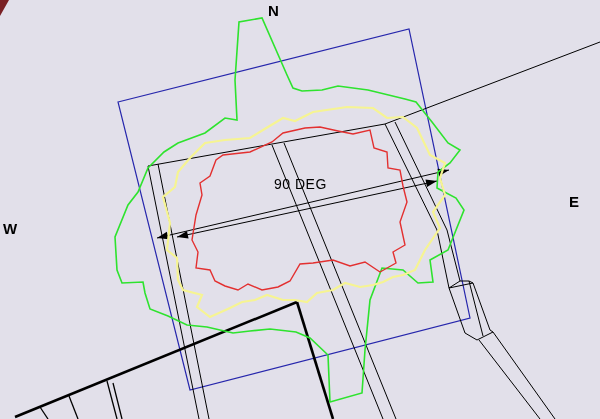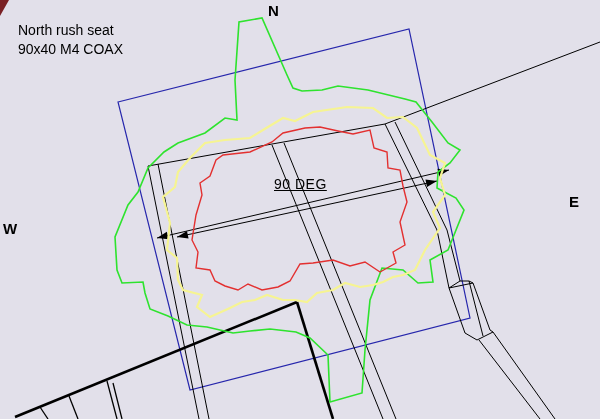--- a/index.html
+++ b/index.html
@@ -7,21 +7,21 @@
   #viewport {
     position:relative; width:600px; height:419px; overflow:hidden;
     background:#e2e0ea;
   }
   #drawing { position:absolute; left:0; top:0; }
   .lbl { position:absolute; color:#000; white-space:pre; }
   .lbl-title { left:18px; top:21px; font-size:14px; line-height:19px; }
   .lbl-n { left:268px; top:2px;  font-size:15px; font-weight:600; }
   .lbl-e { left:569px; top:193px; font-size:15px; font-weight:600; }
   .lbl-w { left:3px;  top:220px; font-size:15px; font-weight:600; }
-  .lbl-dim { left:274px; top:176px; font-size:14px; font-weight:500; letter-spacing:0.5px;text-decoration:underline; }
+  .lbl-dim { left:274px; top:176px; font-size:14px; font-weight:500; letter-spacing:0.5px; }
 </style>
 </head>
 <body>
 
 <div id="viewport">
   <svg id="drawing" width="600" height="419" viewBox="0 0 600 419" style="background: rgb(226, 224, 234);">
       <polygon points="118,102 409,29 470,318 190,390" fill="none" stroke="#2626ac" stroke-width="1.2" stroke-linejoin="miter" stroke-linecap="butt"></polygon>
       <polyline points="600,42 385,124 148,166" fill="none" stroke="#000000" stroke-width="1" stroke-linejoin="miter" stroke-linecap="butt"></polyline>
       <polyline points="148,166 199,419" fill="none" stroke="#000000" stroke-width="1" stroke-linejoin="miter" stroke-linecap="butt"></polyline>
       <polyline points="158,164 209,419" fill="none" stroke="#000000" stroke-width="1" stroke-linejoin="miter" stroke-linecap="butt"></polyline>
@@ -45,19 +45,18 @@
       <polygon points="157,238 166.8514650420405,231.80414360032015 168.57520459165,239.20608401923138" fill="#000000" stroke="none"></polygon>
       <polygon points="449,170 439.1485349579595,176.19585639967985 437.42479540835,168.79391598076862" fill="#000000" stroke="none"></polygon>
       <line x1="177" y1="237" x2="437" y2="181" stroke="#000000" stroke-width="1"></line>
       <polygon points="177,237 186.95328650431858,230.96907239614424 188.55351268150125,238.3986939330638" fill="#000000" stroke="none"></polygon>
       <polygon points="437,181 427.0467134956814,187.03092760385576 425.4464873184987,179.6013060669362" fill="#000000" stroke="none"></polygon>
       <polygon points="178,143 205,133 225,118 237,120 235,80 239,22 262,18 287,75 293,88 302,91 322,90 338,86 368,90 405,99 416,102 432,122 448,143 460,150 450,163 438,172 437,188 456,198 464,210 448,250 430,260 433,282 418,283 403,270 382,268 370,300 365,350 362,393 330,402 328,355 310,338 296,332 270,329 250,331 233,333 207,327 187,325 168,316 150,309 145,293 143,282 122,283 117,270 115,237 128,205 138,192 148,168 164,152" fill="none" stroke="#2ee32e" stroke-width="1.6" stroke-linejoin="miter" stroke-linecap="butt"></polygon>
       <polygon points="205,143 225,140 250,138 263,130 283,118 295,121 313,112 347,107 373,108 387,118 403,117 417,128 430,155 445,163 440,178 445,195 433,212 440,228 425,250 415,270 403,275 393,277 383,282 373,285 360,287 345,283 333,290 317,293 307,302 295,300 283,300 267,295 255,300 242,302 230,308 210,317 197,307 202,295 183,290 178,280 177,258 167,250 170,223 163,197 175,187 178,172 190,158" fill="none" stroke="#f6f492" stroke-width="2.2" stroke-linejoin="miter" stroke-linecap="butt"></polygon>
       <polygon points="223,155 250,152 272,142 283,133 305,128 320,127 338,131 353,134 370,130 374,148 387,152 388,168 400,170 403,186 407,202 400,222 405,245 393,252 396,263 380,272 365,262 350,266 333,260 313,263 300,264 290,281 278,287 262,290 248,284 238,290 225,286 215,281 210,270 196,268 198,252 192,240 196,215 202,195 200,183 210,176 216,160" fill="none" stroke="#e33030" stroke-width="1.4" stroke-linejoin="miter" stroke-linecap="butt"></polygon>
     </svg>
 
-  <div class="lbl lbl-title"><span>North rush seat</span><br><span>90x40 M4 COAX</span></div>
 
   <div class="lbl lbl-n">N</div>
   <div class="lbl lbl-e">E</div>
   <div class="lbl lbl-w">W</div>
   <div class="lbl lbl-dim">90 DEG</div>
 </div>
 
 </body></html>

